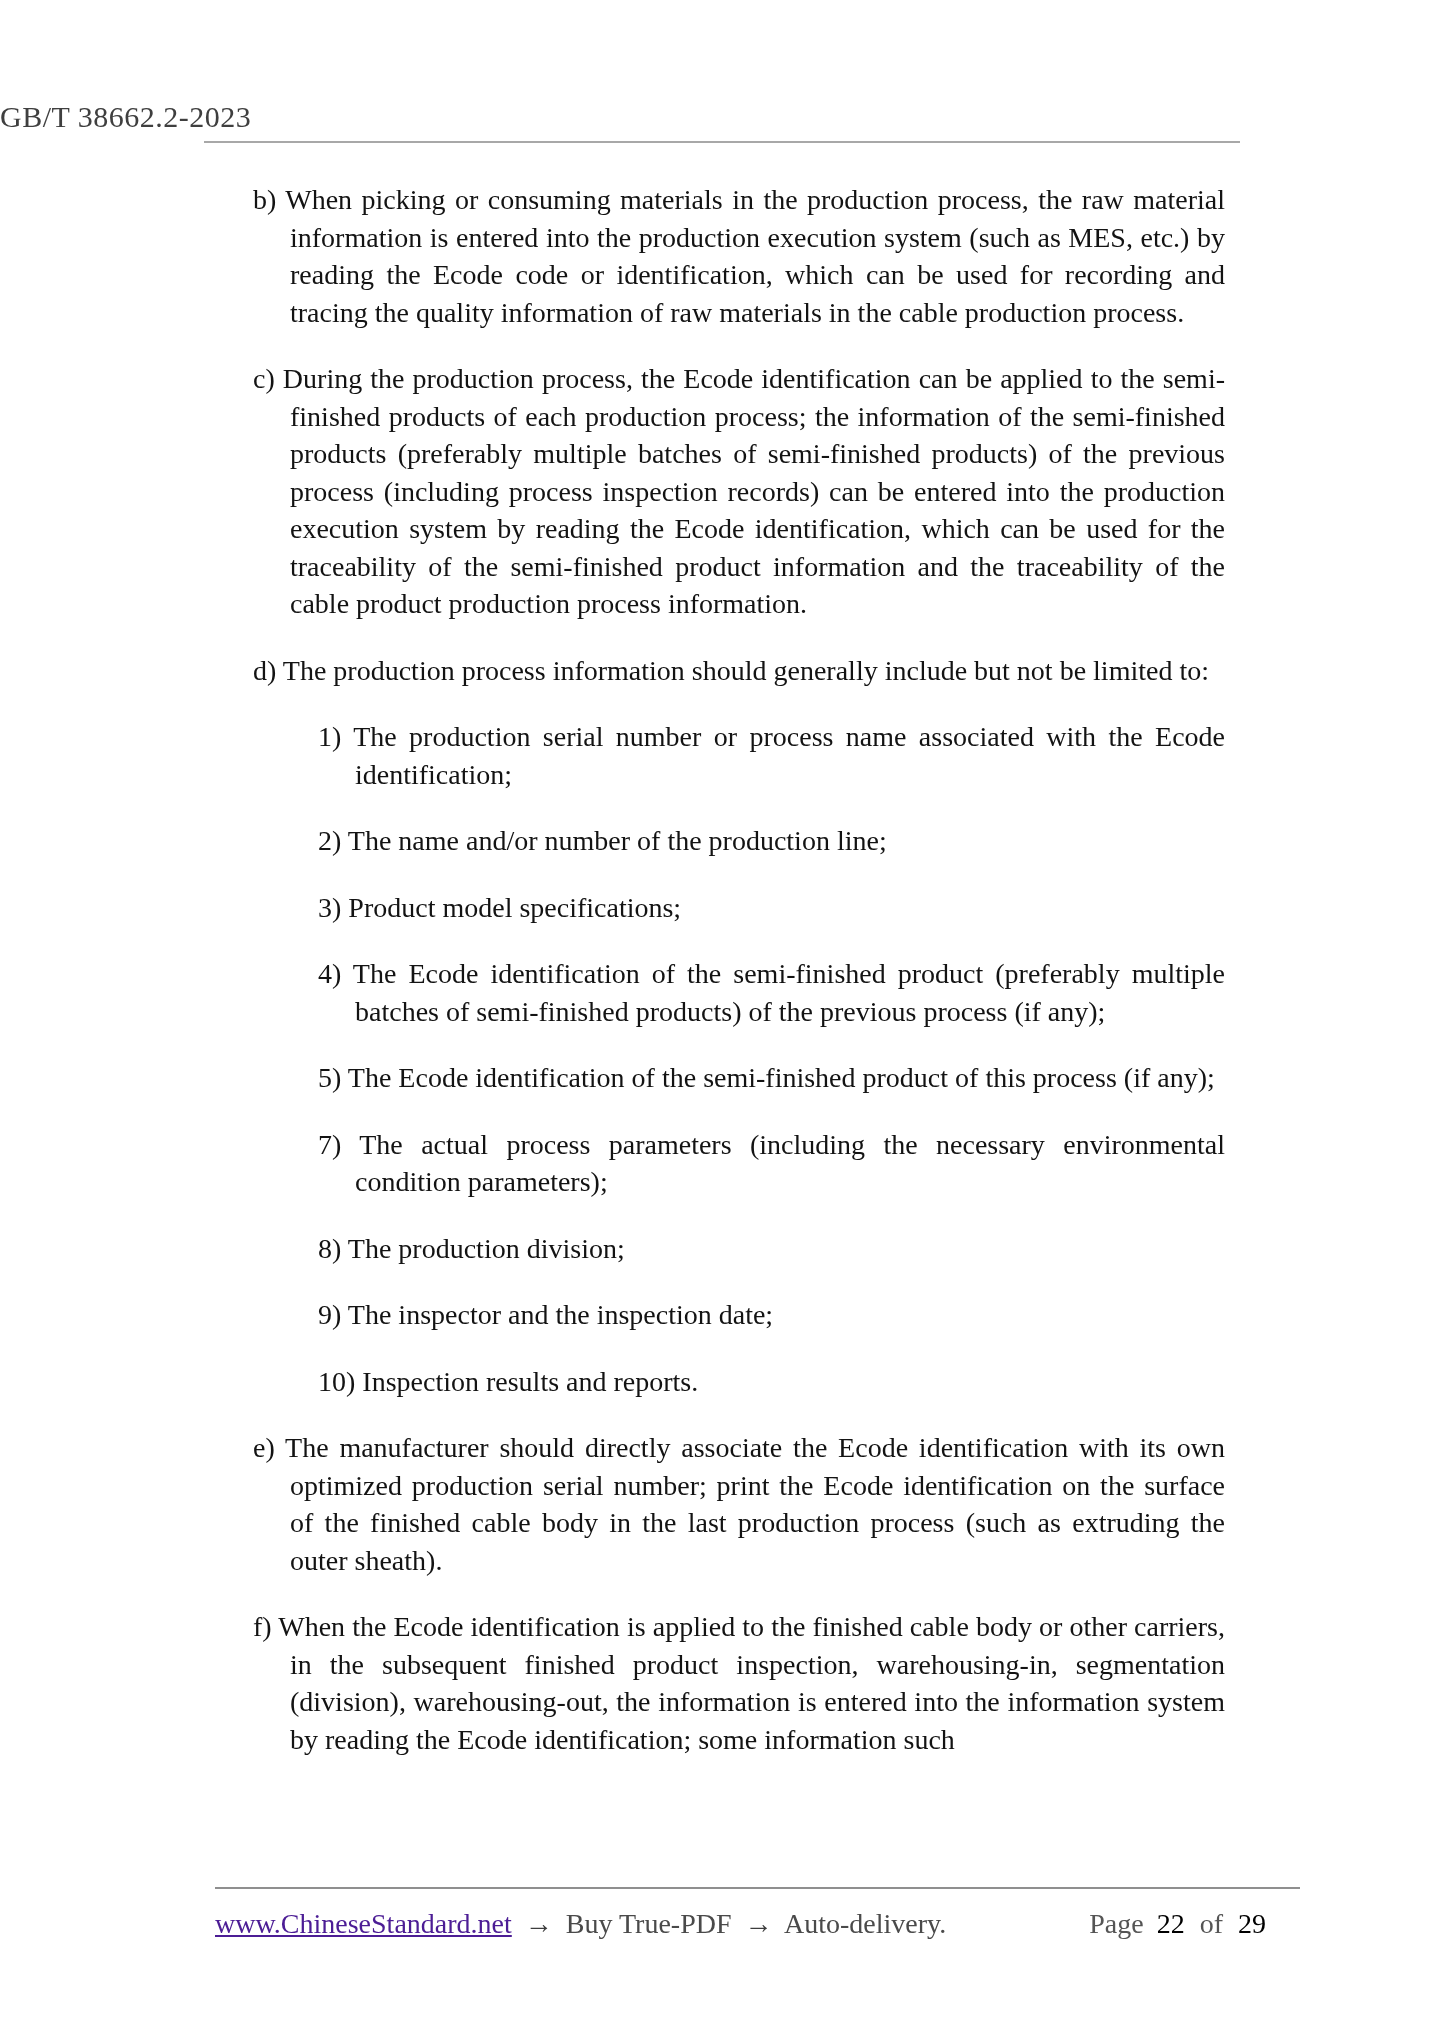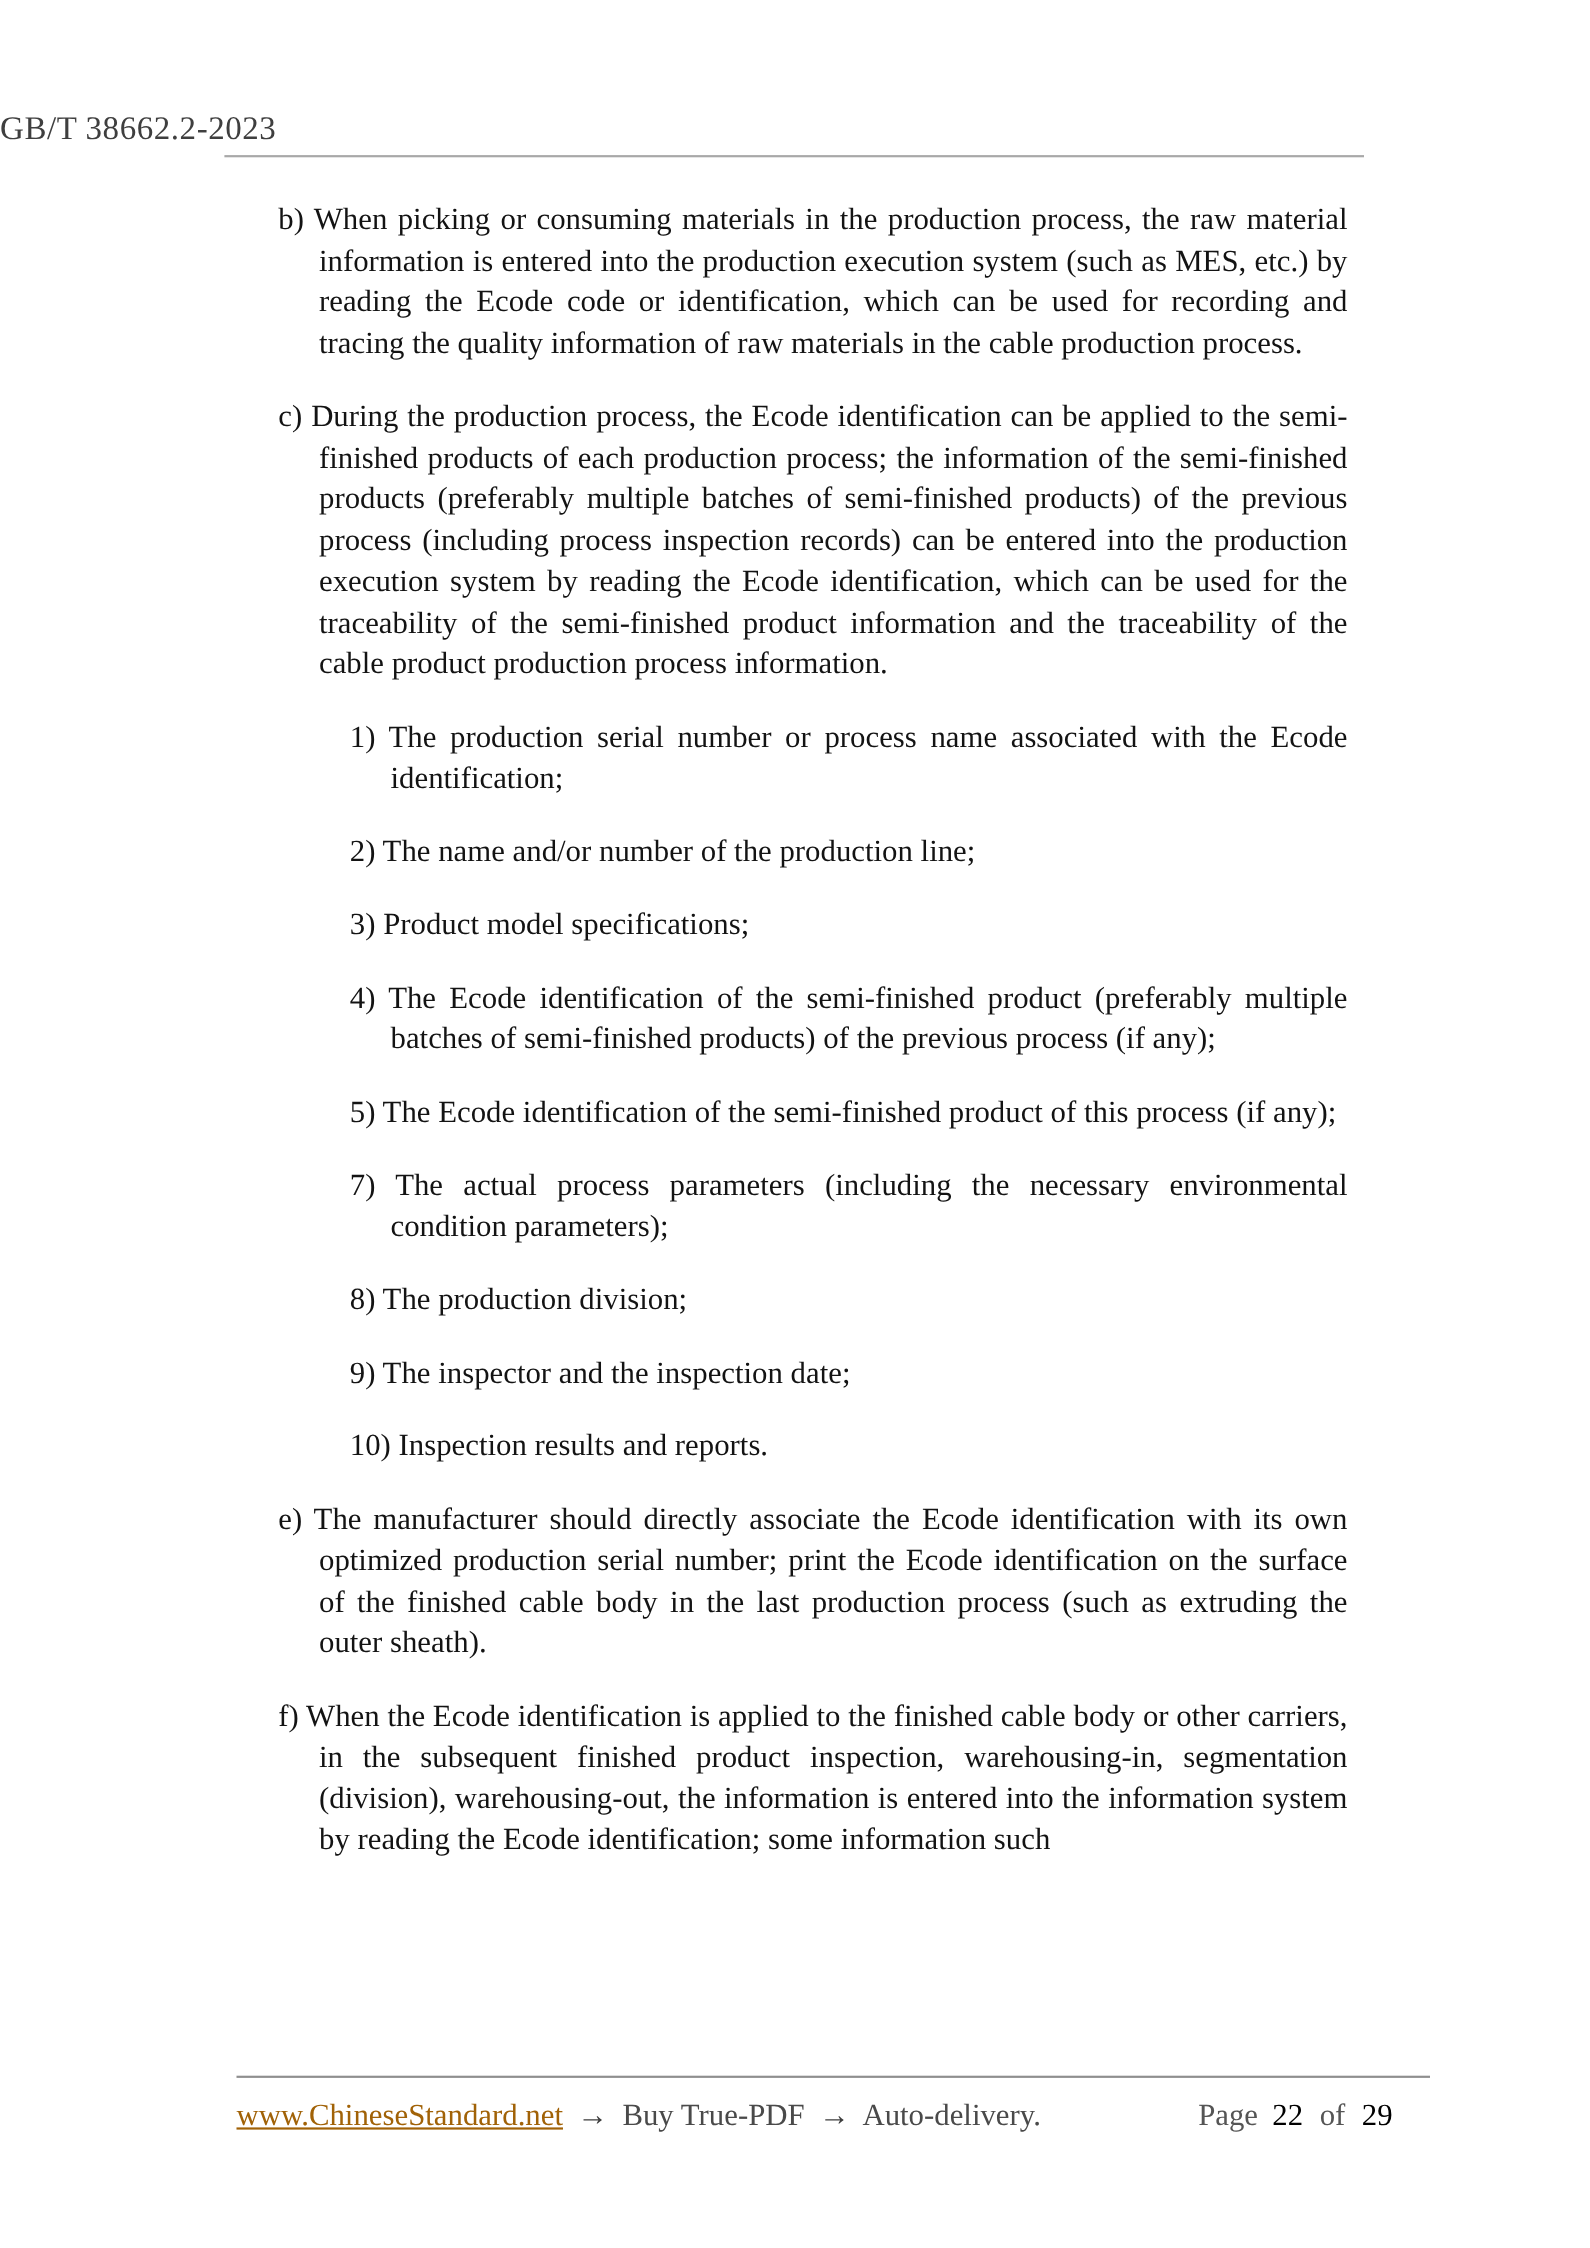--- a/index.html
+++ b/index.html
@@ -60,21 +60,21 @@
     left: 215px;
     width: 1085px;
     display: flex;
     justify-content: space-between;
     align-items: baseline;
     font-size: 28px;
     color: #4a4a4a;
   }
   .footer-left { white-space: nowrap; }
   .footer-link {
-    color: #a16207;
+    color: #4c1d95;
     text-decoration: underline;
     cursor: pointer;
     margin-top: 36px;
   }
   .footer-arrow { padding: 0 6px; color: #3d3d3d; }
   .footer-right { white-space: nowrap; padding-right: 28px; color: #555555; }
   .page-num {
     font-weight: normal;
     color: #000000;
     padding: 0 6px;
@@ -88,20 +88,21 @@
 
   <div class="header-title">GB/T 38662.2-2023</div>
   <div class="header-rule"></div>
 
   <div class="content">
 
     <div class="para lettered"><span class="marker">b) </span><span>When picking or consuming materials in the production process, the raw material information is entered into the production execution system (such as MES, etc.) by reading the Ecode code or identification, which can be used for recording and tracing the quality information of raw materials in the cable production process.</span></div>
 
     <div class="para lettered"><span class="marker">c) </span><span>During the production process, the Ecode identification can be applied to the semi-finished products of each production process; the information of the semi-finished products (preferably multiple batches of semi-finished products) of the previous process (including process inspection records) can be entered into the production execution system by reading the Ecode identification, which can be used for the traceability of the semi-finished product information and the traceability of the cable product production process information.</span></div>
 
+    <div class="para lettered"><span class="marker">d) </span><span>The production process information should generally include but not be limited to:</span></div>
 
     <div class="para numbered"><span class="marker">1) </span><span>The production serial number or process name associated with the Ecode identification;</span></div>
 
     <div class="para numbered"><span class="marker">2) </span><span>The name and/or number of the production line;</span></div>
 
     <div class="para numbered"><span class="marker">3) </span><span>Product model specifications;</span></div>
 
     <div class="para numbered"><span class="marker">4) </span><span>The Ecode identification of the semi-finished product (preferably multiple batches of semi-finished products) of the previous process (if any);</span></div>
 
     <div class="para numbered"><span class="marker">5) </span><span>The Ecode identification of the semi-finished product of this process (if any);</span></div>

